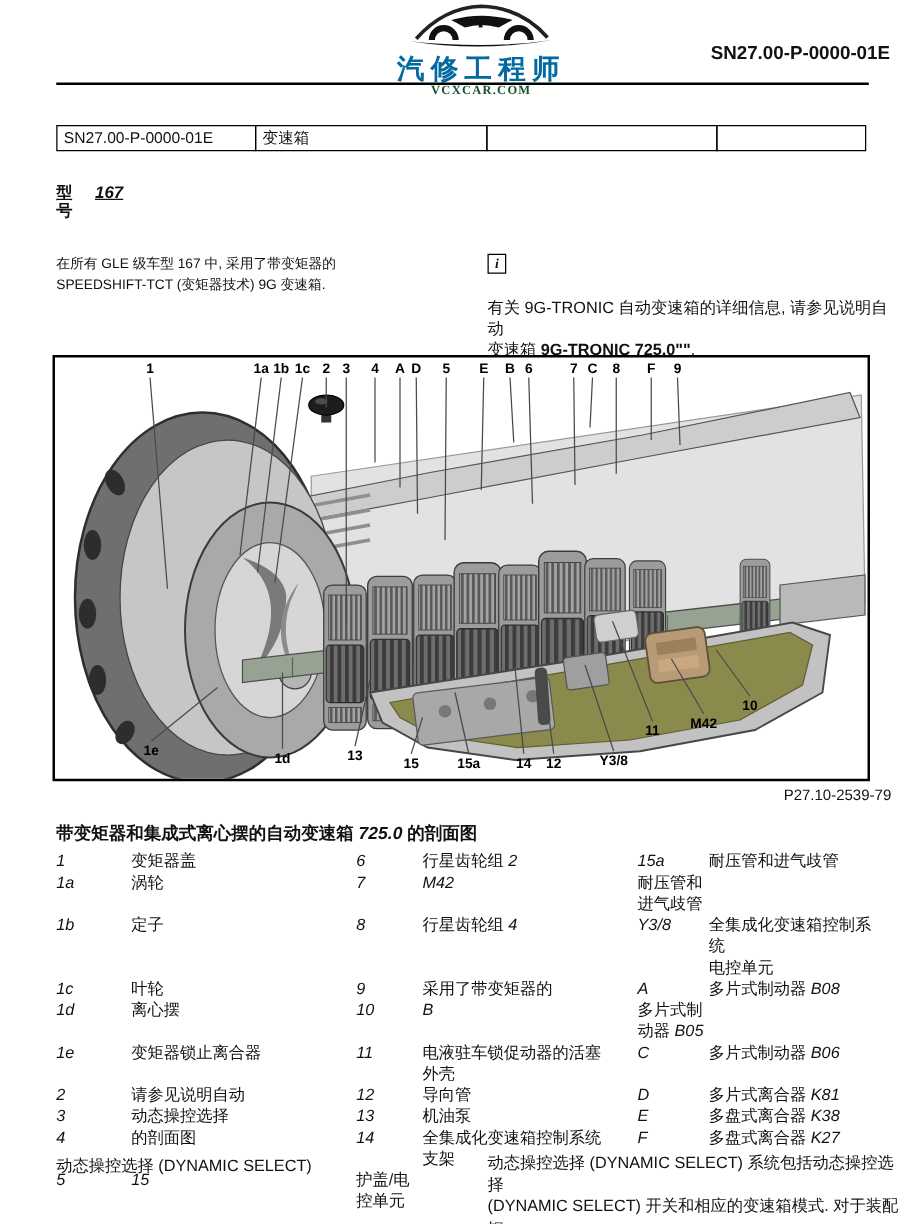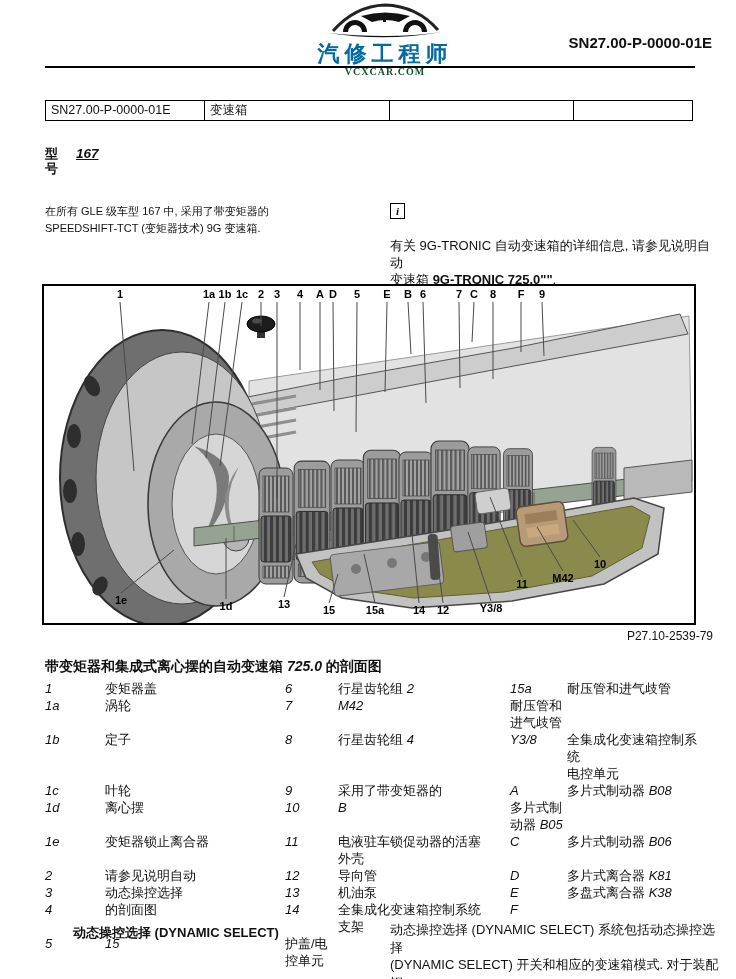--- a/index.html
+++ b/index.html
@@ -35,21 +35,21 @@
   
   #figure-frame{left:42px;top:284px;width:650px;height:337px;border:2px solid #000;background:#fff;}
   #figure-code{right:23px;top:629px;font-size:12px;}
   #figure-caption{left:45px;top:658px;font-size:14px;font-weight:bold;}
   
   #parts{left:45px;top:680px;width:660px;display:flex;flex-direction:column;}
   .part-row{display:grid;grid-template-columns:60px 180px 53px 172px 57px 131px;}
   .part-row span{font-size:13px;line-height:17px;white-space:pre-line;}
   .pk{font-style:italic;}
   
-  #footer-heading{left:45px;top:924px;font-size:13px;font-weight:bold;margin-left:28px;}
+  #footer-heading{left:45px;top:924px;font-size:13px;font-weight:normal;}
   #footer-text{left:390px;top:921px;width:330px;font-size:13px;line-height:17.5px;white-space:pre-line;}
   
   .callout-label{font-family:"Liberation Sans","DejaVu Sans",sans-serif;font-size:11px;font-weight:bold;fill:#000;}
 </style>
 </head>
 <body>
 
 <div class="abs" id="logo">
   <svg width="120" height="38" viewBox="0 0 120 38">
     <path d="M8,31 Q30,6 60,5 Q92,6 113,30" fill="none" stroke="#222" stroke-width="3"></path>
@@ -315,20 +315,21 @@
       <span class="pk">E</span>
       <span class="pd">多盘式离合器 <span class="i">K38</span></span>
     </div>
     <div class="part-row">
       <span class="pk">4</span>
       <span class="pd">的剖面图</span>
       <span class="pk">14</span>
       <span class="pd">全集成化变速箱控制系统
 支架</span>
       <span class="pk">F</span>
+      <span class="pd">多盘式离合器 <span class="i">K27</span></span>
     </div>
     <div class="part-row">
       <span class="pk">5</span>
       <span class="pk">15</span>
       <span class="pd">护盖/电控单元</span>
       <span class="pk"></span>
       <span class="pd"></span>
     </div>
   </div>
 

